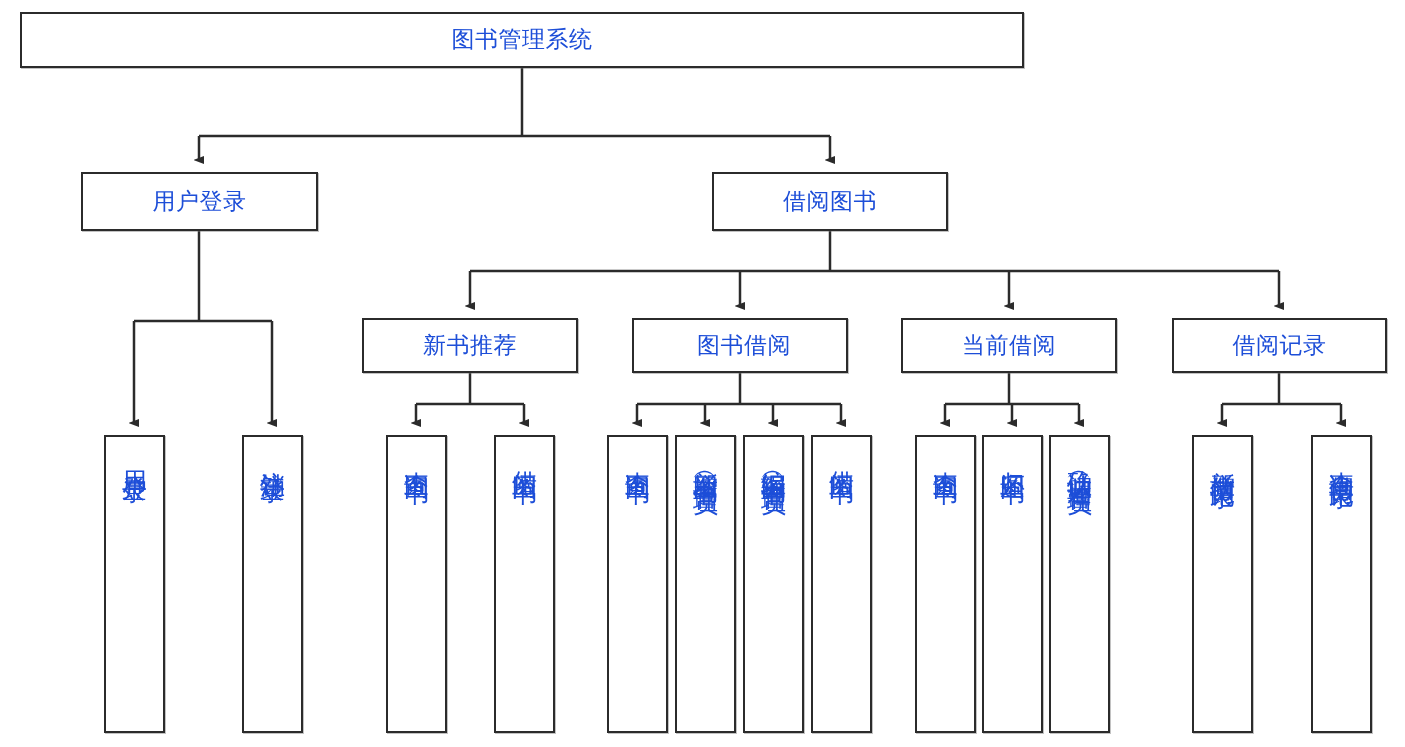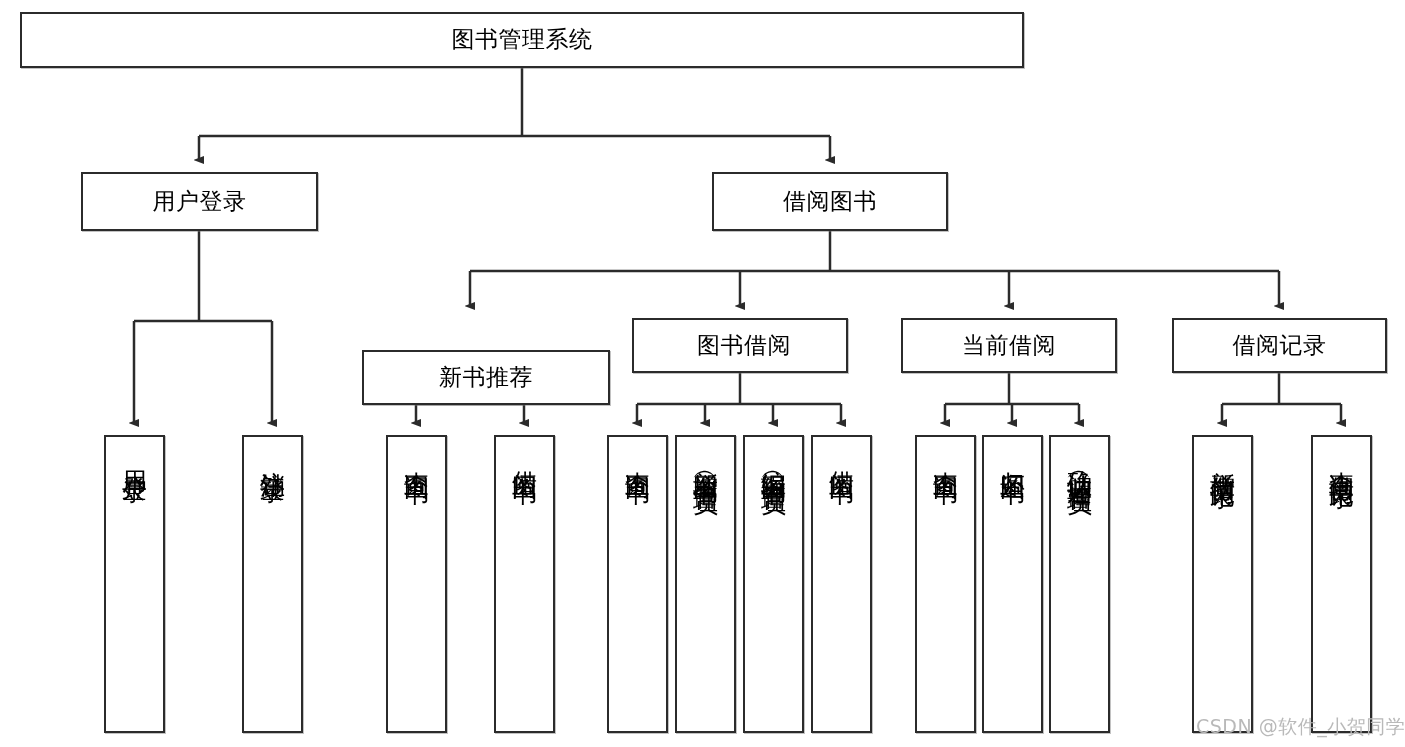--- a/index.html
+++ b/index.html
@@ -30,21 +30,21 @@
     position: absolute;
     box-sizing: border-box;
     background: #ffffff;
     border: 2px solid #2b2b2b;
     display: flex;
     align-items: center;
     justify-content: center;
     box-shadow: 1px 1px 0 rgba(120,120,120,0.45);
   }
   .node .label {
-    color: #000000;
+    color: #1d4ed8;
     line-height: 1.18;
     text-align: left;
     white-space: pre;
   }
   .node-h .label {
     font-size: 23px;
     letter-spacing: 0.5px;
   }
   .node-v {
     align-items: flex-start;
@@ -126,21 +126,21 @@
   </div>
 
   <div class="node node-h" style="left:81px; top:172px; width:237px; height:59px;">
     <span class="label">用户登录</span>
   </div>
 
   <div class="node node-h" style="left:712px; top:172px; width:236px; height:59px;">
     <span class="label">借阅图书</span>
   </div>
 
-  <div class="node node-h" style="left:362px; top:318px; width:248px; height:55px;margin-top:32px;">
+  <div class="node node-h" style="left:362px; top:318px; width:216px; height:55px;">
     <span class="label">新书推荐</span>
   </div>
 
   <div class="node node-h" style="left:632px; top:318px; width:216px; height:55px;padding-left:8px;">
     <span class="label">图书借阅</span>
   </div>
 
   <div class="node node-h" style="left:901px; top:318px; width:216px; height:55px;">
     <span class="label">当前借阅</span>
   </div>
@@ -194,15 +194,14 @@
   </div>
 
   <div class="node node-v" style="left:1192px; top:435px; width:61px; height:298px;">
     <span class="label">新增借阅记录</span>
   </div>
 
   <div class="node node-v" style="left:1311px; top:435px; width:61px; height:298px;">
     <span class="label">查询借阅记录</span>
   </div>
 
-  <div class="watermark" style="left:1196px; top:714px;">CSDN @软件_小贺同学</div>
 
 </div>
 
 </body></html>

